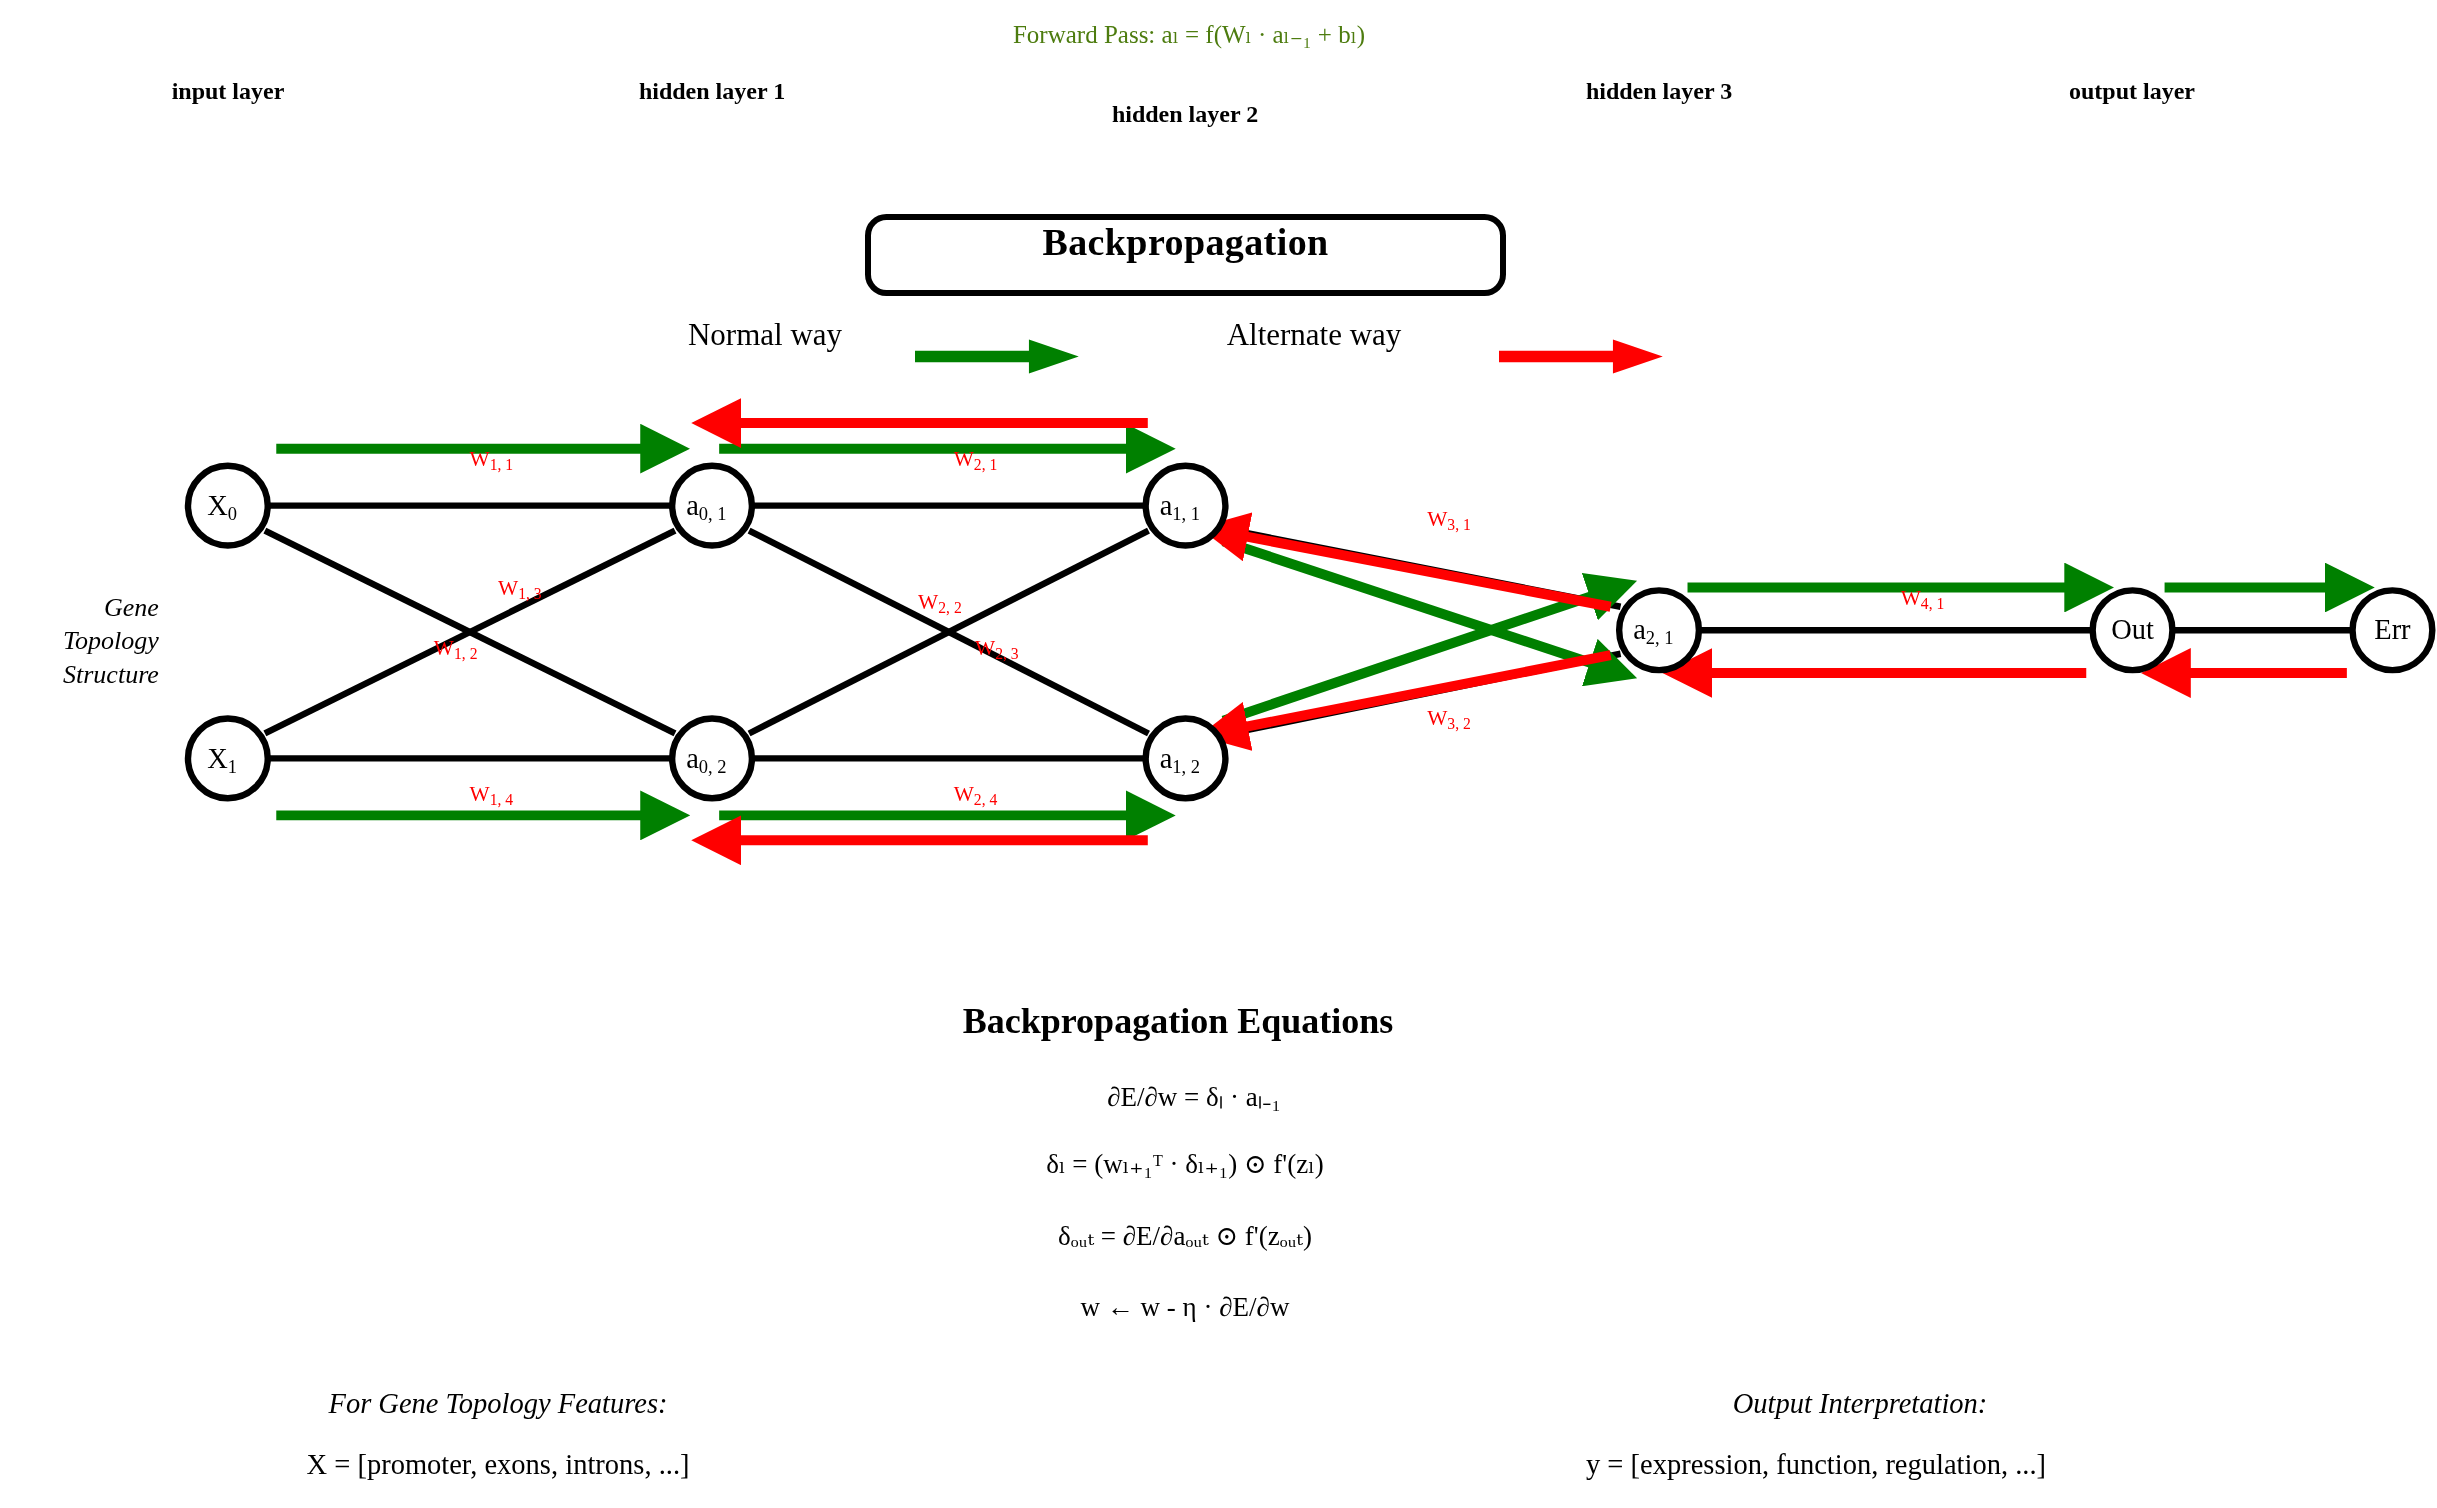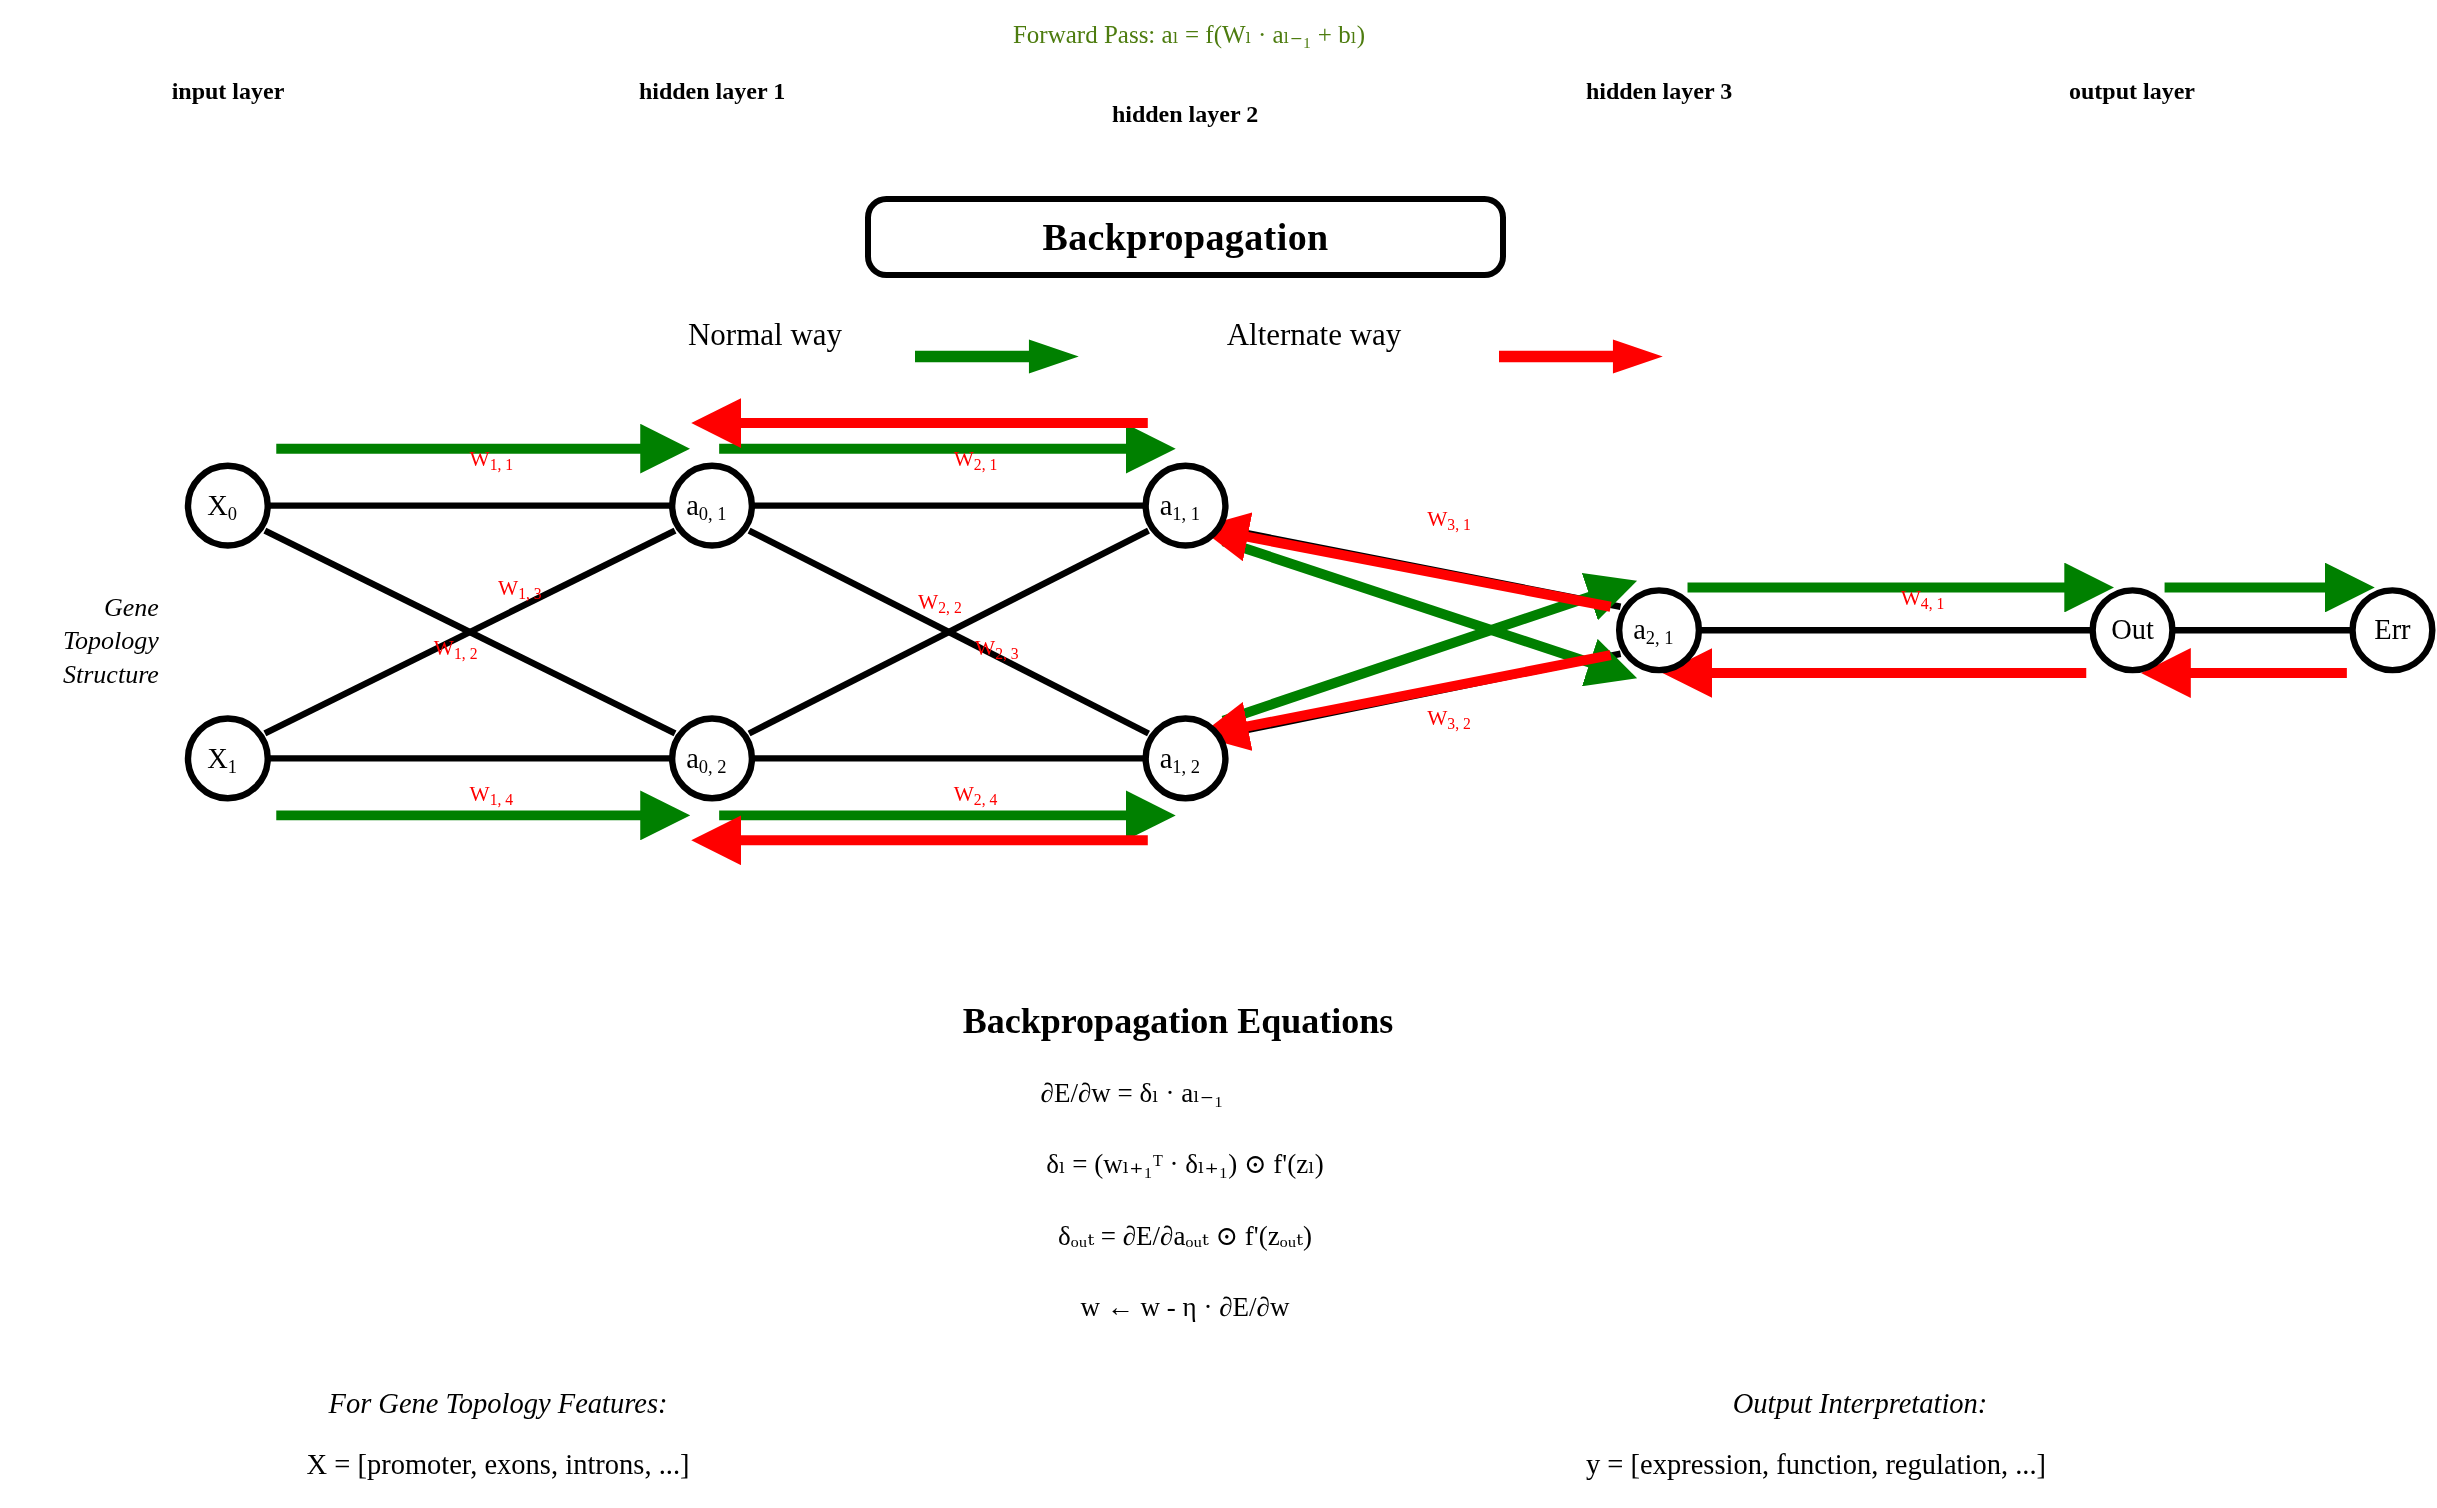--- a/index.html
+++ b/index.html
@@ -4,36 +4,36 @@
 <style>
   html,body{margin:0;padding:0;background:#ffffff;}
   body{width:2438px;height:1509px;position:relative;overflow:hidden;
        font-family:"Liberation Serif","DejaVu Serif",serif;color:#000;}
   .abs{position:absolute;}
   .ctr{transform:translateX(-50%);text-align:center;white-space:nowrap;}
 
   #forward-eq{top:20px;left:1189px;font-size:25px;color:#4d7c0f;}
   .layer-label{top:78px;font-size:24px;font-weight:bold;}
 
-  #bp-box{top:196px;left:865px;width:641px;height:82px;
+  #bp-box{top:214px;left:865px;width:641px;height:82px;
           border:6.4px solid #000;border-radius:21.4px;box-sizing:border-box;
-          display:flex;align-items:center;justify-content:center;}
+          display:flex;justify-content:center;}
   #bp-box-title{font-size:38px;font-weight:bold;letter-spacing:0.4px;}
 
   .legend-text{top:317px;font-size:31px;}
   .legend-arrow{top:335px;}
 
   #gene-topo{left:63px;top:591px;font-size:26px;font-style:italic;
              line-height:1.28;text-align:right;}
 
   #svg-net{left:0;top:0;}
 
   #eq-title{top:1000px;left:1178px;font-size:36px;font-weight:bold;}
   .eq-line{font-size:27px;}
-  #eq1{top:1077px;left:1132px;}
+  #eq1{top:1077px;left:1194px;font-family:Liberation Serif, serif;}
   #eq2{top:1148px;left:1185px;}
   #eq3{top:1220px;left:1185px;}
   #eq4{top:1292px;left:1185px;}
 
   .foot-title{font-size:28.5px;font-style:italic;top:1388px;}
   .foot-body{font-size:28.5px;top:1449px;}
 </style>
 </head>
 <body>
 

